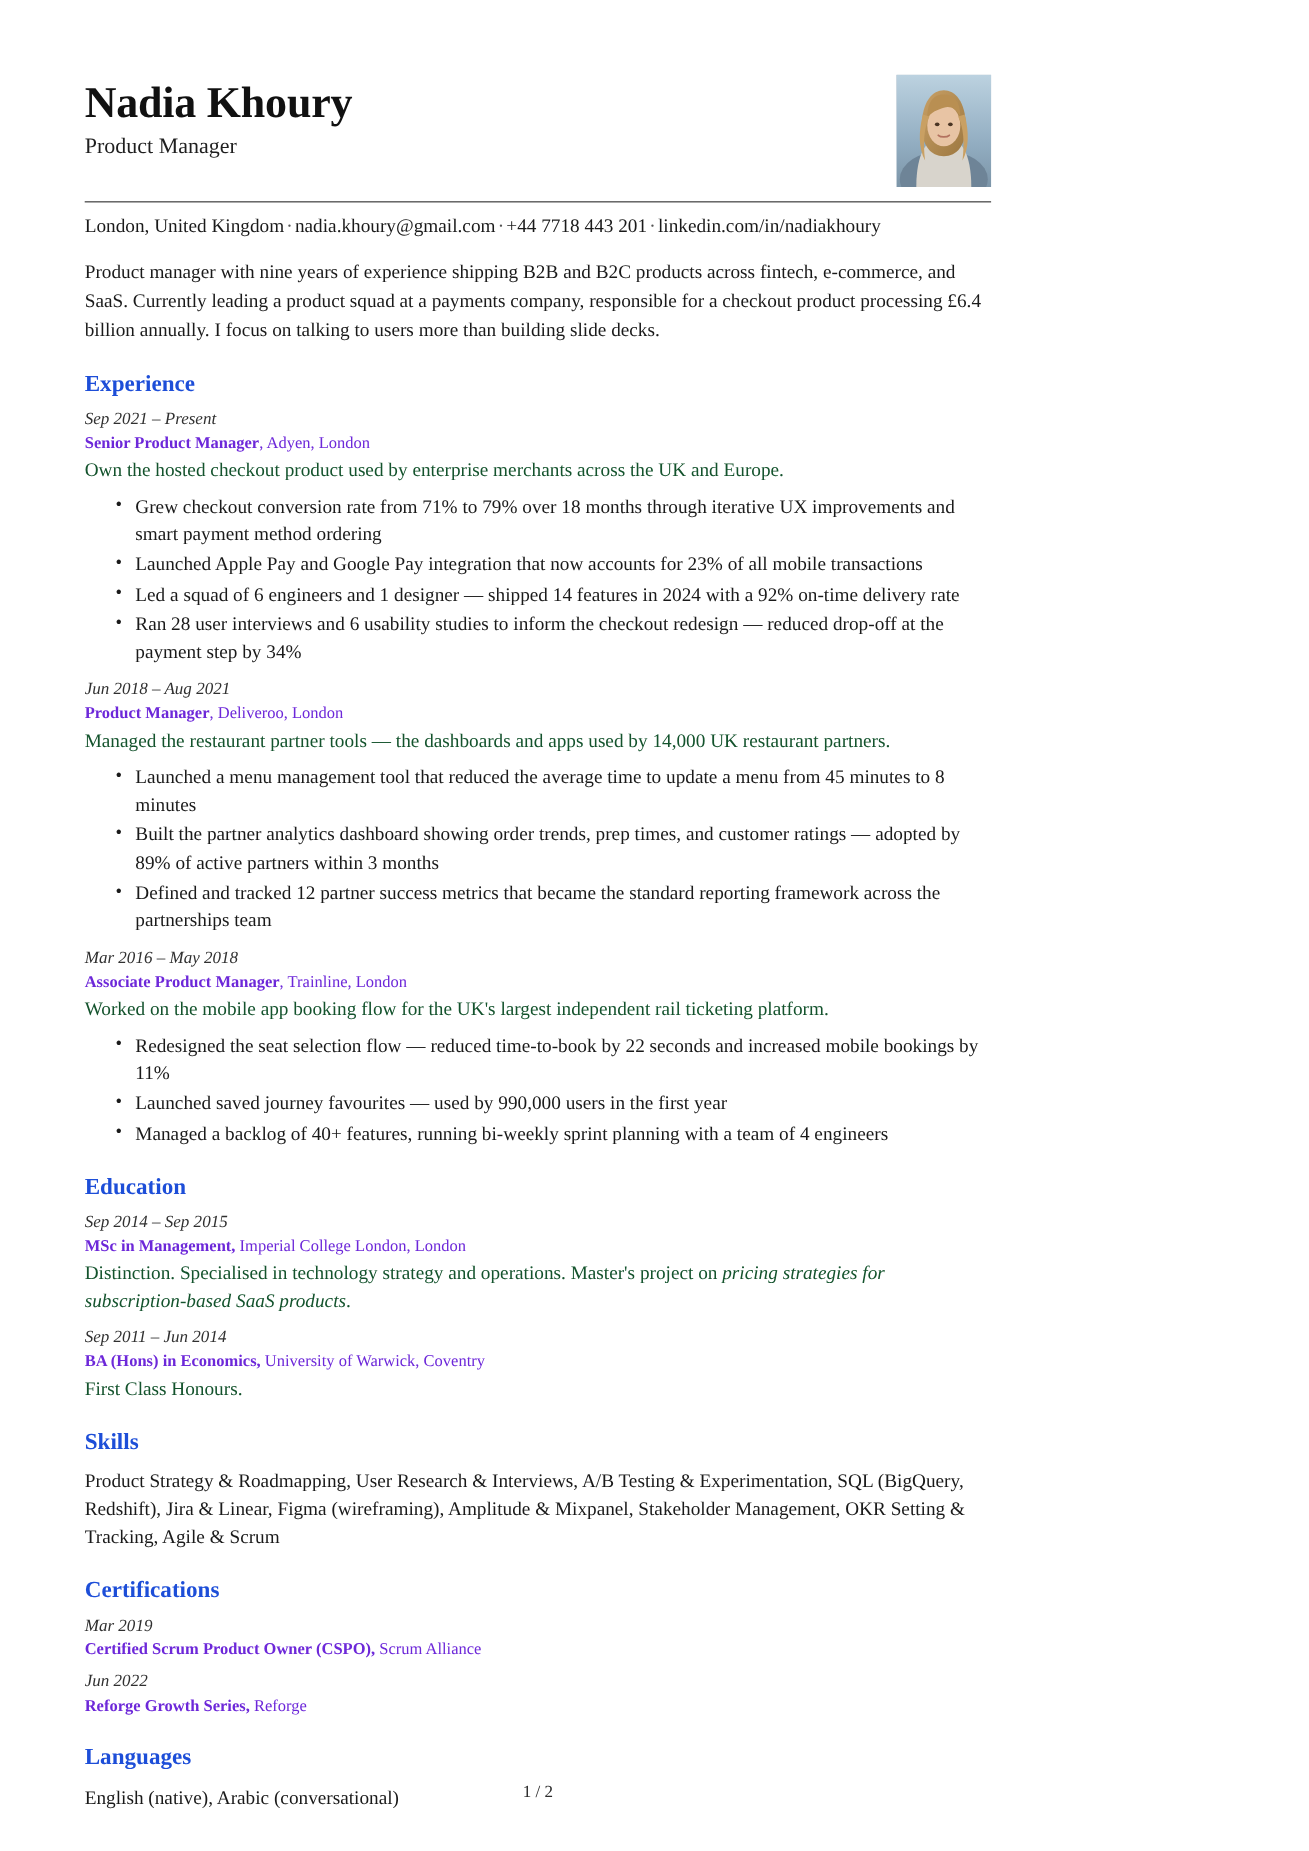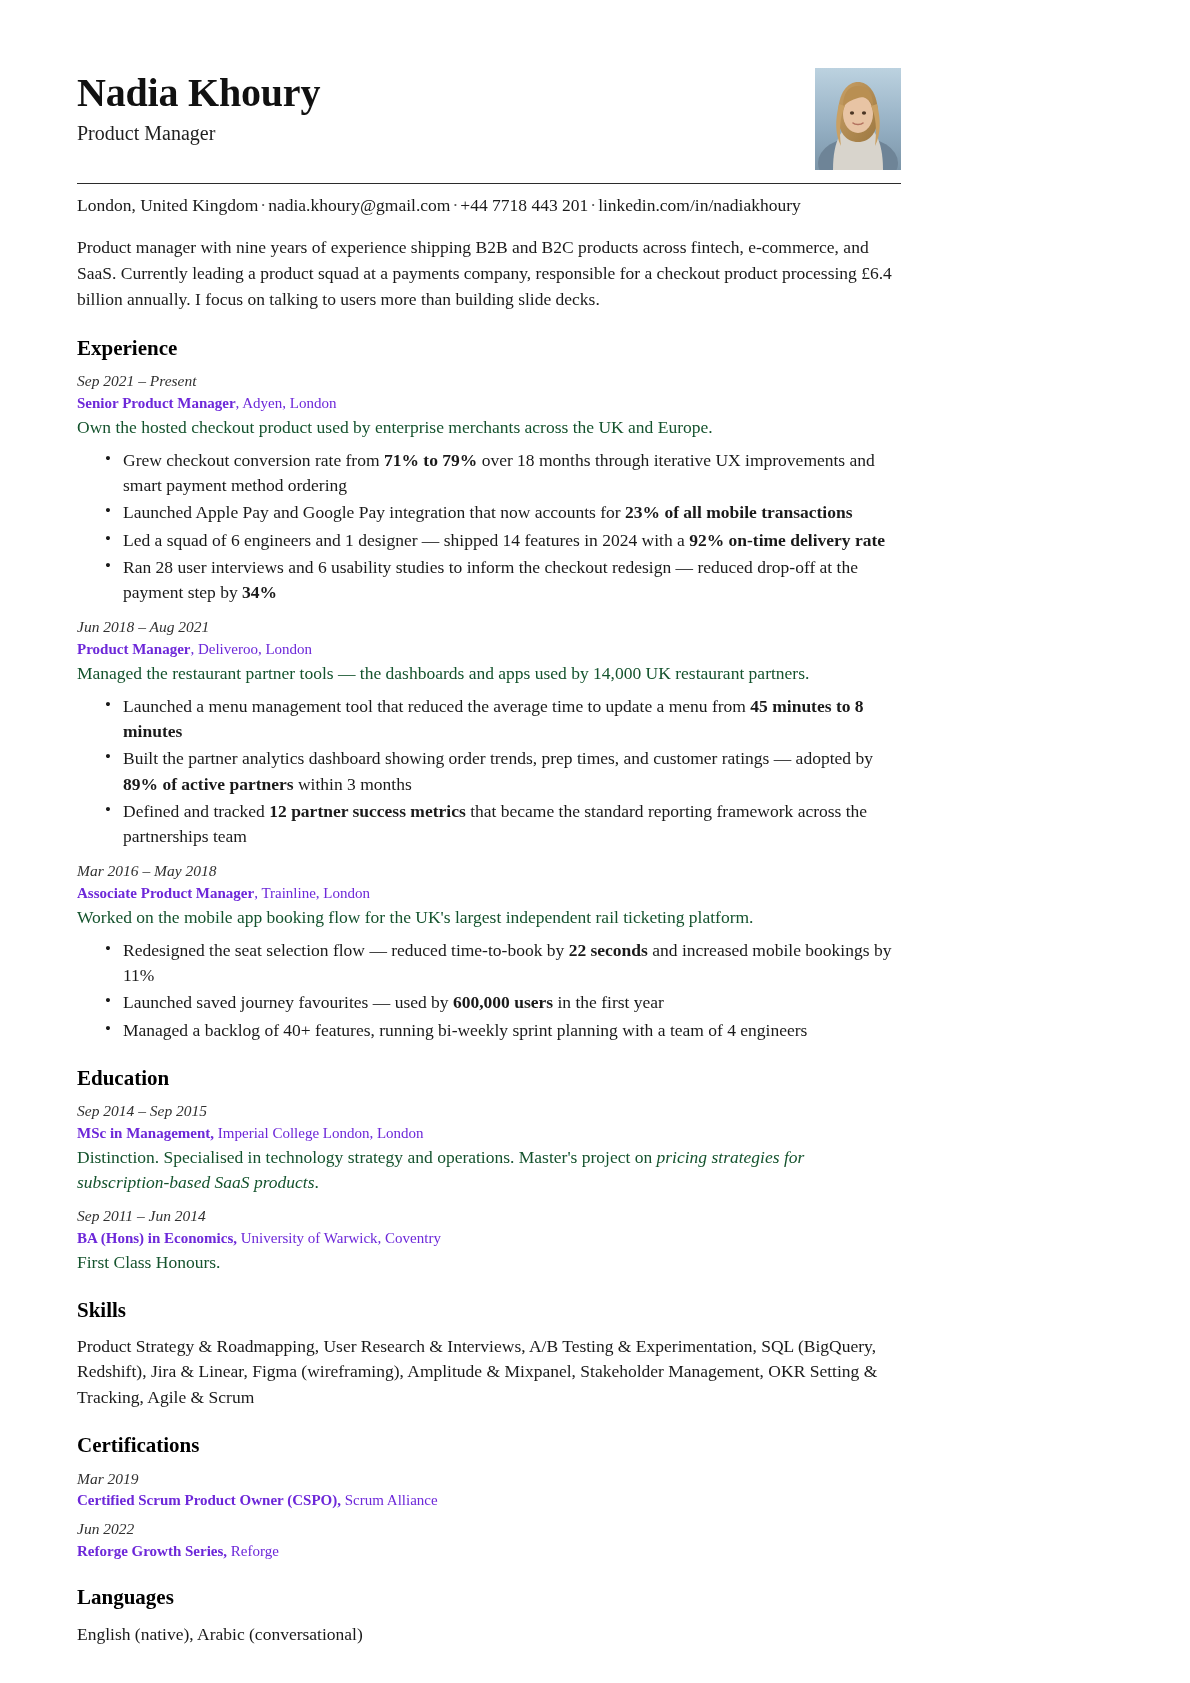--- a/index.html
+++ b/index.html
@@ -78,21 +78,21 @@
     text-align: left;
     color: #1a1a1a;
   }
 
   
   .section { margin-top: 22px; }
   .section-title {
     font-size: 21px;
     font-weight: bold;
     margin: 0 0 2px 0;
-    color: #000000;
+    color: #1d4ed8;
     line-height: 1.3;
   }
 
   .entry { margin-top: 11px; }
   .entry:first-of-type { margin-top: 9px; }
 
   .entry-date {
     font-size: 15.5px;
     font-style: italic;
     color: #303030;
@@ -127,21 +127,21 @@
     color: #1a1a1a;
   }
   ul.bullets li::before {
     content: "\2022";
     position: absolute;
     left: 0;
     top: -1px;
     font-size: 17px;
     color: #1a1a1a;
   }
-  ul.bullets li b { font-weight: bold; }
+  ul.bullets li b { font-weight: normal; }
 
   .plain-text {
     font-size: 17.5px;
     line-height: 1.45;
     margin: 10px 0 0 0;
     color: #1a1a1a;
   }
 
   .cert-entry { margin-top: 8px; }
   .cert-entry:first-of-type { margin-top: 9px; }
@@ -226,21 +226,21 @@
             <li><span>Built the partner analytics dashboard showing order trends, prep times, and customer ratings — adopted by </span><b>89% of active partners</b><span> within 3 months</span></li>
             <li><span>Defined and tracked </span><b>12 partner success metrics</b><span> that became the standard reporting framework across the partnerships team</span></li>
           </ul>
         </div>
         <div class="entry">
           <div class="entry-date">Mar 2016 – May 2018</div>
           <div class="entry-heading"><b>Associate Product Manager</b><span>, Trainline, London</span></div>
           <div class="entry-desc">Worked on the mobile app booking flow for the UK's largest independent rail ticketing platform.</div>
           <ul class="bullets">
             <li><span>Redesigned the seat selection flow — reduced time-to-book by </span><b>22 seconds</b><span> and increased mobile bookings by 11%</span></li>
-            <li><span>Launched saved journey favourites — used by </span><b>600,000 users</b><span> in the first year</span></li>
+            <li><span>Launched saved journey favourites — used by </span><b>990,000 users</b><span> in the first year</span></li>
             <li><span>Managed a backlog of 40+ features, running bi-weekly sprint planning with a team of 4 engineers</span></li>
           </ul>
         </div>
       </div>
   </div>
 
   <div class="section">
     <div class="section-title">Education</div>
     <div>
         <div class="entry">
@@ -273,14 +273,17 @@
           <div class="entry-heading"><b>Reforge Growth Series,</b><span> Reforge</span></div>
         </div>
       </div>
   </div>
 
   <div class="section">
     <div class="section-title">Languages</div>
     <div class="plain-text">English (native), Arabic (conversational)</div>
   </div>
 
+  <div class="footer">
+    <span>1 / 2</span>
+  </div>
 
 </div>
 
 </body></html>

